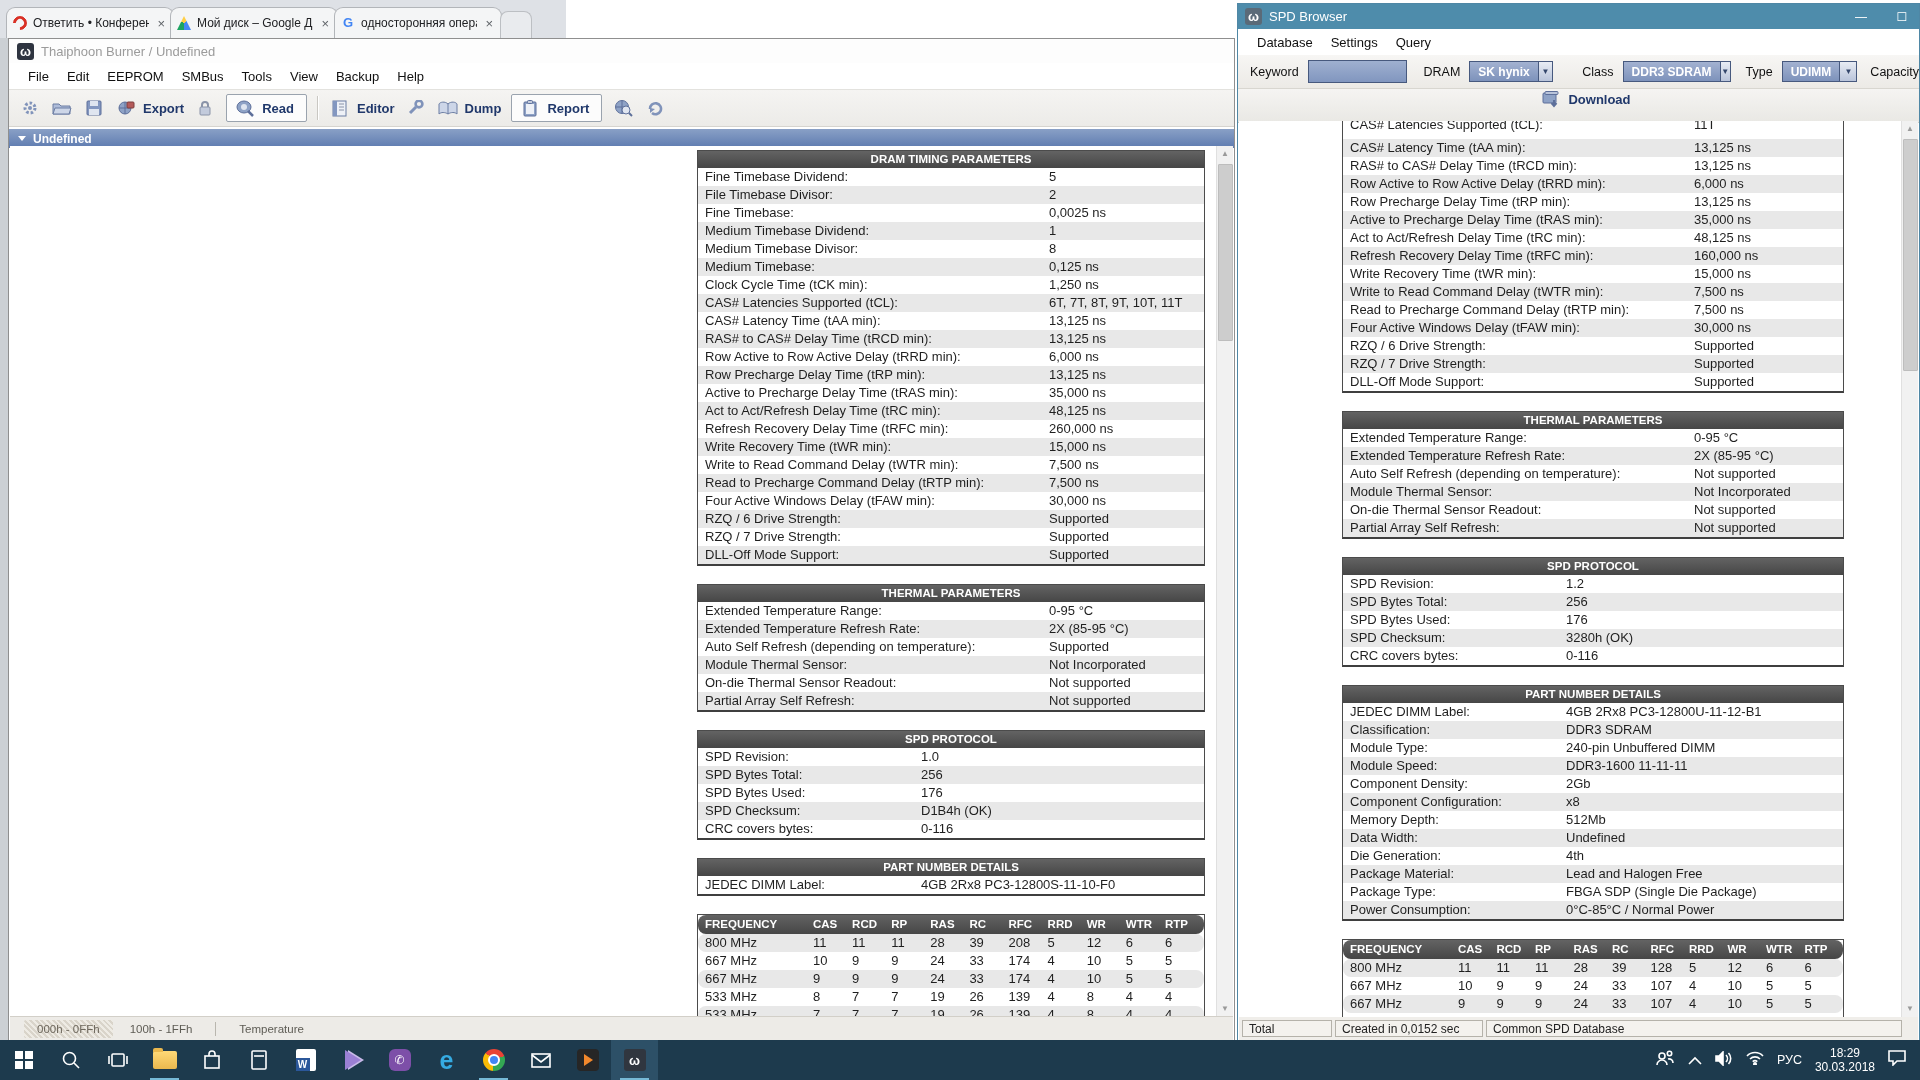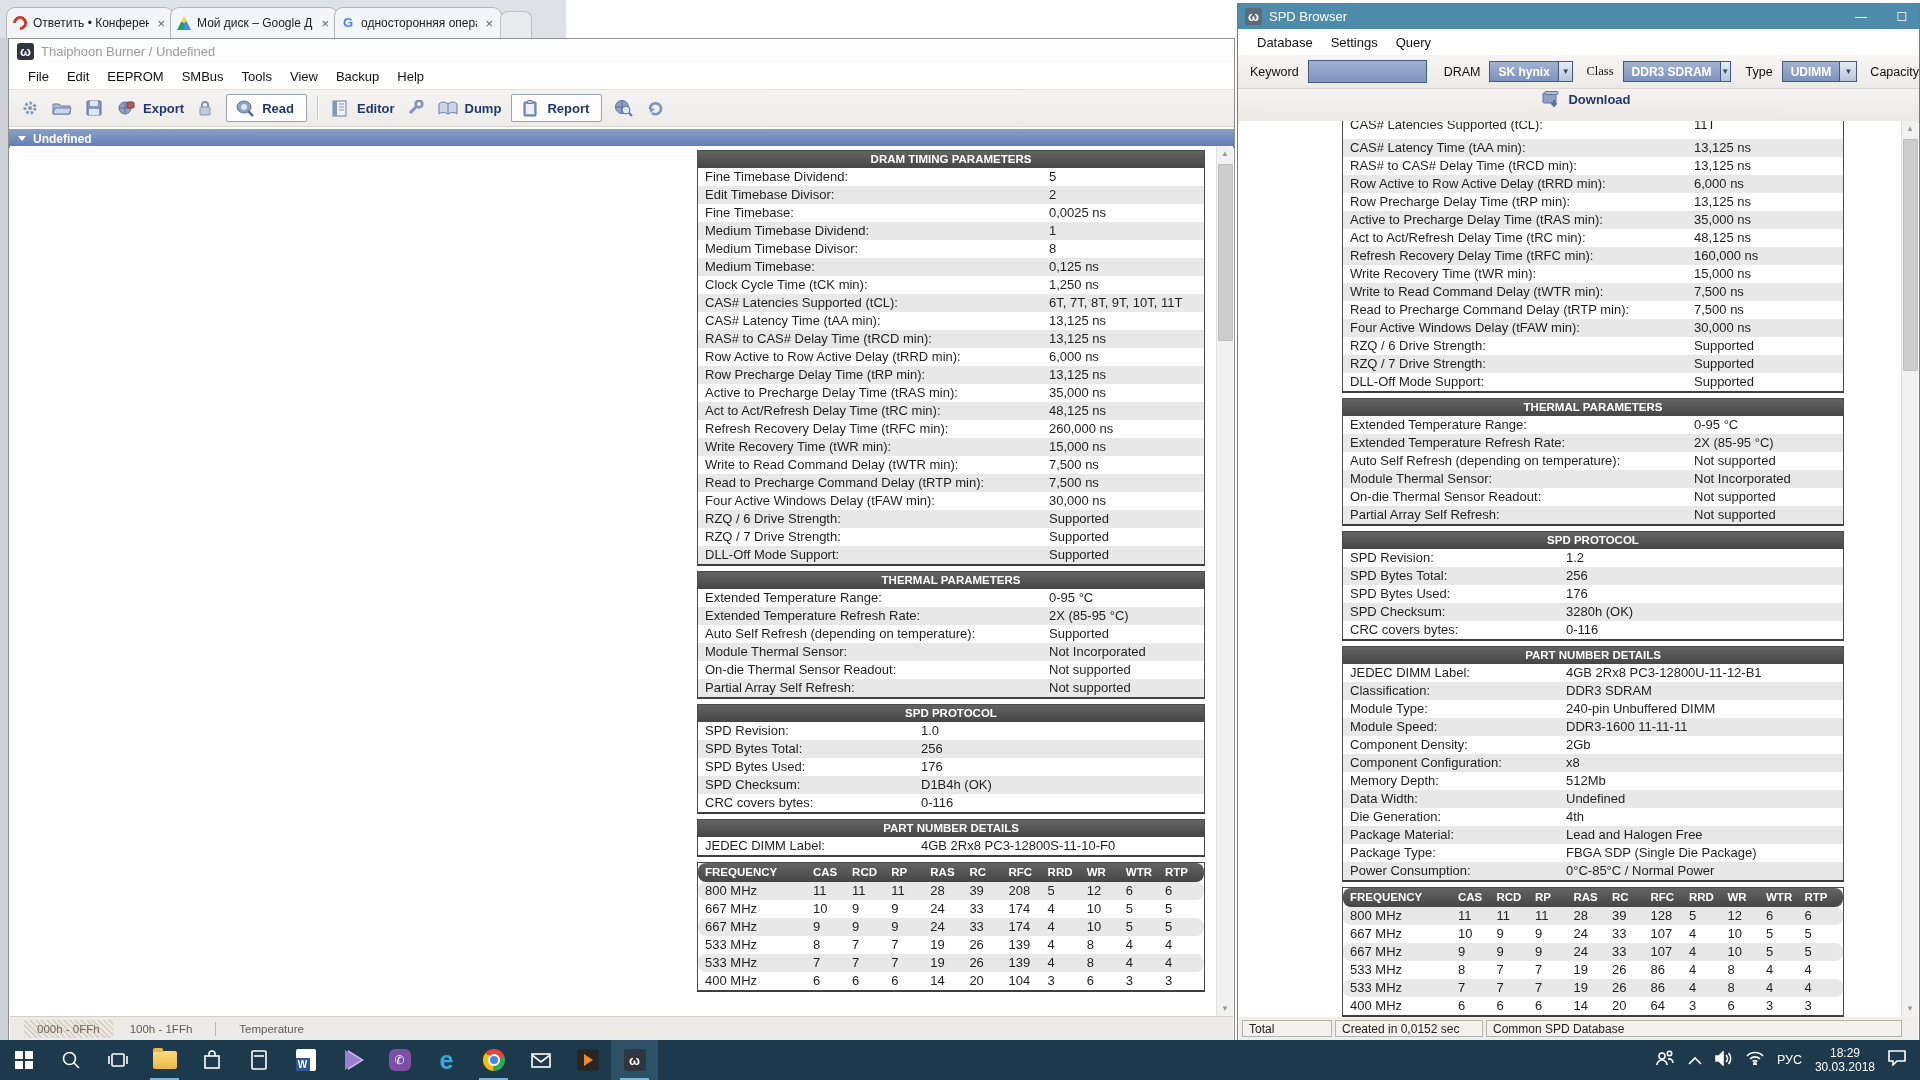--- a/index.html
+++ b/index.html
@@ -34,21 +34,21 @@
   .bluebar{height:19px;margin-top:2px;background:linear-gradient(#89a0c6,#5e7bb0);display:flex;align-items:center;gap:7px;padding-left:9px;}
   .bluebar .tri{width:0;height:0;border-left:4px solid transparent;border-right:4px solid transparent;border-top:5px solid #fff;}
   .bluebar .txt{color:#fff;font-size:12px;font-weight:bold;}
   .tp-content{position:absolute;left:1px;right:1px;top:107px;bottom:24px;background:#fff;overflow:hidden;}
   .statusbar{position:absolute;left:1px;right:1px;bottom:1px;height:23px;background:#edebe7;border-top:1px solid #d2cfc8;display:flex;align-items:center;padding-left:14px;gap:4px;}
   .st-tab{height:18px;line-height:18px;padding:0 13px;font-size:11.5px;color:#5e5c55;}
   .st-tab.active{background:repeating-linear-gradient(45deg,#d9d4ca 0 2px,#eeebe4 2px 4px);color:#6d675c;border-radius:2px;}
   .st-sep{width:1px;height:14px;background:#b9b6ae;margin:0 6px;}
   
   .report{position:absolute;}
-  .sec{border:1px solid #4b4b4b;border-bottom:2px solid #3f3f3f;margin-bottom:5px;font-size:13px;color:#1f1f1f;background:#b91c1c;}
+  .sec{border:1px solid #4b4b4b;border-bottom:2px solid #3f3f3f;margin-bottom:18px;font-size:13px;color:#1f1f1f;background:#b91c1c;}
   .sec-head{background:linear-gradient(#636363,#464646);color:#fff;font-weight:bold;font-size:11.5px;text-align:center;height:17px;line-height:17px;}
   .kv-row{display:flex;min-height:18px;line-height:17px;background:#fff;}
   .kv-rows .kv-row:nth-child(even){background:#e8e8e8;}
   .kv-label{flex:0 0 var(--lab,342px);padding-left:7px;white-space:nowrap;overflow:hidden;}
   .kv-value{flex:1;padding:0 6px 0 2px;}
   .sec.narrow{--lab:214px;}
   .kv-row.clipped{height:13px;overflow:hidden;}
   .kv-row.clipped>span{margin-top:-5px;}
   .freq{border:1px solid #4b4b4b;border-bottom:2px solid #3f3f3f;font-size:13px;color:#1f1f1f;}
   .freq-head,.freq-row{display:grid;grid-template-columns:115px repeat(10,1fr);border-radius:8px;}
@@ -246,21 +246,21 @@
     <div class="tp-content">
       <div class="report" style="left:687px;top:4px;width:508px;">
         <div class="sec">
           <div class="sec-head">DRAM TIMING PARAMETERS</div>
           <div class="kv-rows">
               <div class="kv-row">
                 <span class="kv-label">Fine Timebase Dividend:</span>
                 <span class="kv-value">5</span>
               </div>
               <div class="kv-row">
-                <span class="kv-label">Edit Timebase Divisor:</span>
+                <span class="kv-label">File Timebase Divisor:</span>
                 <span class="kv-value">2</span>
               </div>
               <div class="kv-row">
                 <span class="kv-label">Fine Timebase:</span>
                 <span class="kv-value">0,0025 ns</span>
               </div>
               <div class="kv-row">
                 <span class="kv-label">Medium Timebase Dividend:</span>
                 <span class="kv-value">1</span>
               </div>
@@ -525,21 +525,21 @@
         <span>Query</span>
       </div>
     <div class="filterrow">
       <span class="flabel">Keyword</span>
       <span class="kwinput"></span>
       <span class="flabel" style="margin-left:8px;">DRAM</span>
       <span class="dd" style="width:84px;">
         <span class="val">SK hynix</span>
         <span class="arrow">▼</span>
       </span>
-      <span class="flabel" style="margin-left:4px;font-family:Liberation Serif, serif;">Class</span>
+      <span class="flabel" style="margin-left:20px;">Class</span>
       <span class="dd" style="width:108px;">
         <span class="val">DDR3 SDRAM</span>
         <span class="arrow">▼</span>
       </span>
       <span class="flabel" style="margin-left:6px;">Type</span>
       <span class="dd" style="width:82px;">
         <span class="val">UDIMM</span>
         <span class="arrow">▼</span>
       </span>
       <span class="flabel" style="margin-left:4px;">Capacity</span>

